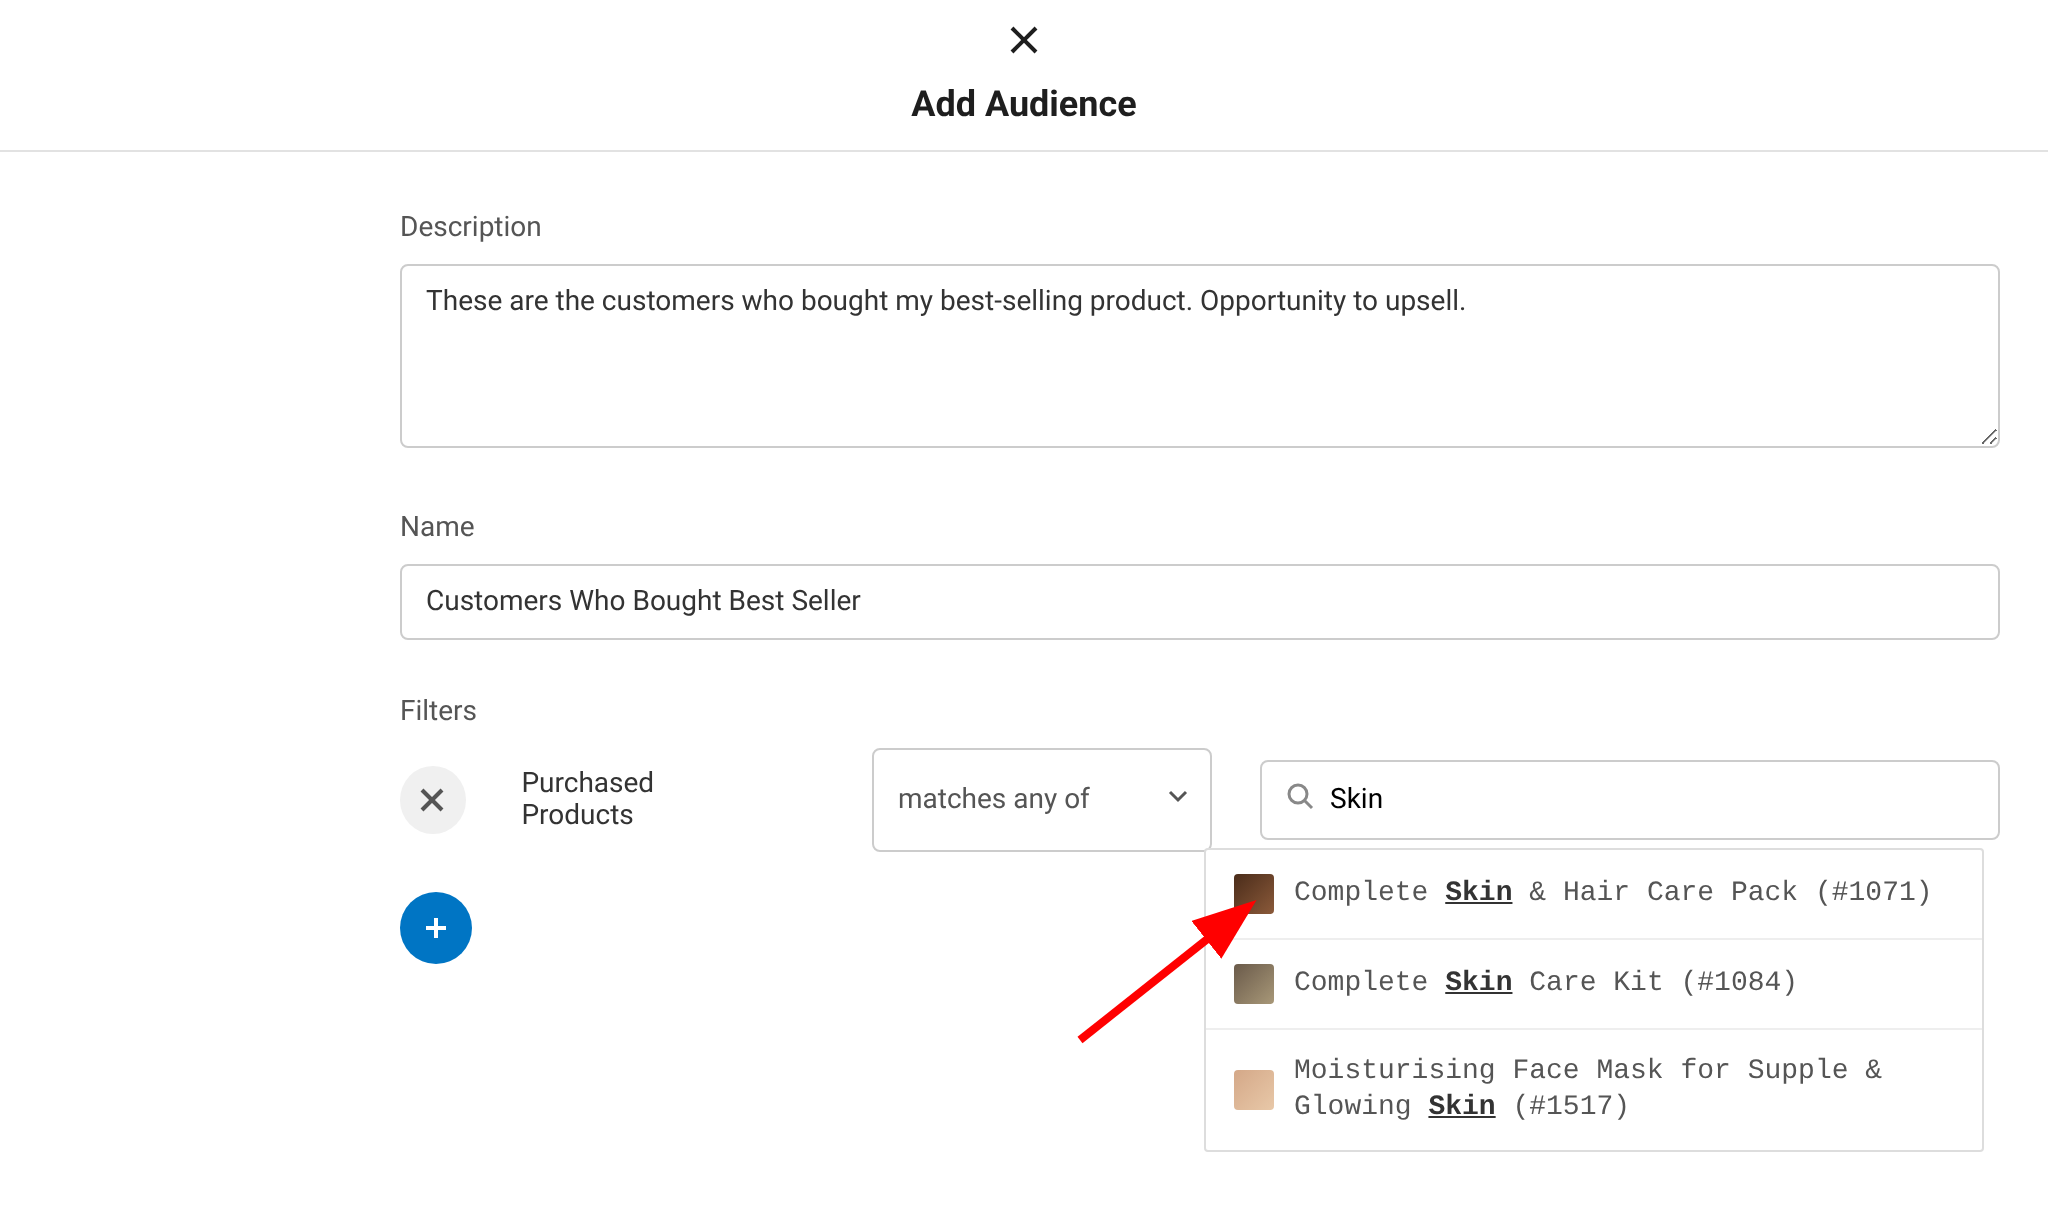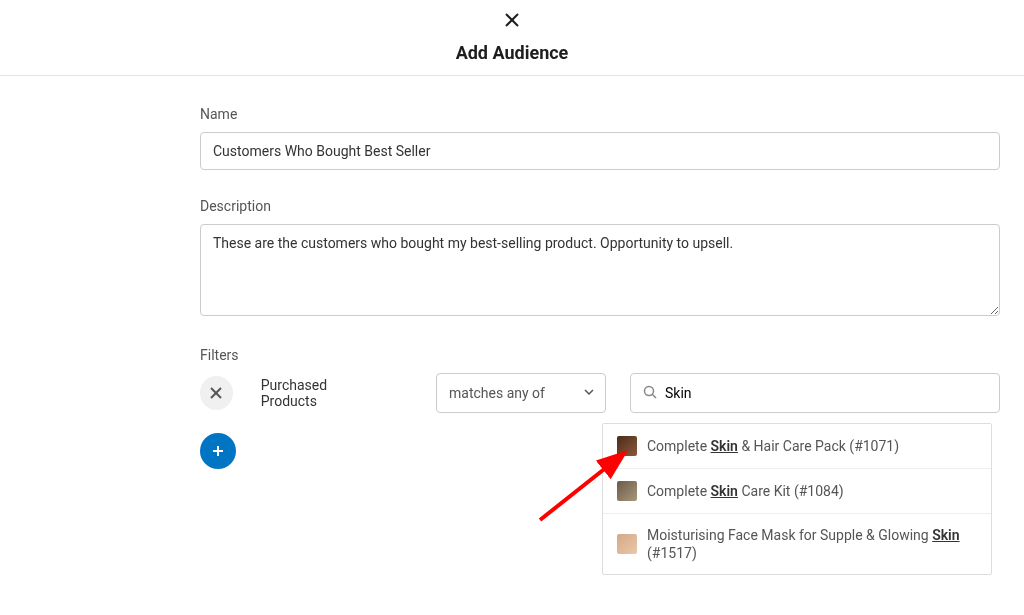--- a/index.html
+++ b/index.html
@@ -87,21 +87,21 @@
       justify-content: center;
       cursor: pointer;
     }
     .filter-type {
       font-size: 14px;
       color: #333;
       margin-left: 4px;
       margin-right: 30px;
     }
     .select-box {
-      height: 40px;
+      height: 52px;
       padding: 0 36px 0 12px;
       border: 1px solid #ccc;
       border-radius: 4px;
       display: flex;
       align-items: center;
       cursor: pointer;
       position: relative;
       background: #fff;
       min-width: 170px;
       font-size: 14px;
@@ -189,27 +189,27 @@
     <svg width="16" height="16" viewBox="0 0 16 16">
       <line x1="2" y1="2" x2="14" y2="14" stroke="#1e1e1e" stroke-width="2"></line>
       <line x1="14" y1="2" x2="2" y2="14" stroke="#1e1e1e" stroke-width="2"></line>
     </svg>
   </div>
   <div class="header-title">Add Audience</div>
 </div>
 
 <div class="content">
   <div class="form-group">
+    <label class="form-label">Description</label>
+    <textarea class="textarea" style="">These are the customers who bought my best-selling product. Opportunity to upsell.</textarea>
+  </div>
+
+  <div class="form-group">
     <label class="form-label">Name</label>
     <input class="text-input" type="text" value="Customers Who Bought Best Seller" style="">
-  </div>
-
-  <div class="form-group">
-    <label class="form-label">Description</label>
-    <textarea class="textarea" style="">These are the customers who bought my best-selling product. Opportunity to upsell.</textarea>
   </div>
 
   <div class="form-group">
     <label class="form-label">Filters</label>
 
     <div class="filter-row" style="position: relative;">
       <div class="filter-remove">
         <svg width="14" height="14" viewBox="0 0 14 14">
           <line x1="2" y1="2" x2="12" y2="12" stroke="#555" stroke-width="2"></line>
           <line x1="12" y1="2" x2="2" y2="12" stroke="#555" stroke-width="2"></line>
@@ -229,21 +229,21 @@
       <div class="search-box">
         <span>
           <svg width="14" height="14" viewBox="0 0 14 14">
             <circle cx="6" cy="6" r="4.5" fill="none" stroke="#888" stroke-width="1.5"></circle>
             <line x1="9.5" y1="9.5" x2="13" y2="13" stroke="#888" stroke-width="1.5"></line>
           </svg>
         </span>
         <input type="text" value="Skin" style="">
       </div>
 
-      <div class="dropdown-list" style="top: 50px; left: 402px;">
+      <div class="dropdown-list" style="top: 50px; left: 402px; font-family: Liberation Mono, monospace;">
         <div class="dropdown-item">
           <div class="product-thumb" style="background: linear-gradient(135deg,#4a2c1a,#8b5a3a);"></div>
           <span class="product-text"><span>Complete </span><u>Skin</u><span> &amp; Hair Care Pack (#1071)</span></span>
         </div>
         <div class="dropdown-item">
           <div class="product-thumb" style="background: linear-gradient(135deg,#6a5a4a,#a89878);"></div>
           <span class="product-text"><span>Complete </span><u>Skin</u><span> Care Kit (#1084)</span></span>
         </div>
         <div class="dropdown-item">
           <div class="product-thumb" style="background: linear-gradient(135deg,#d4a888,#e8c8a8);"></div>

